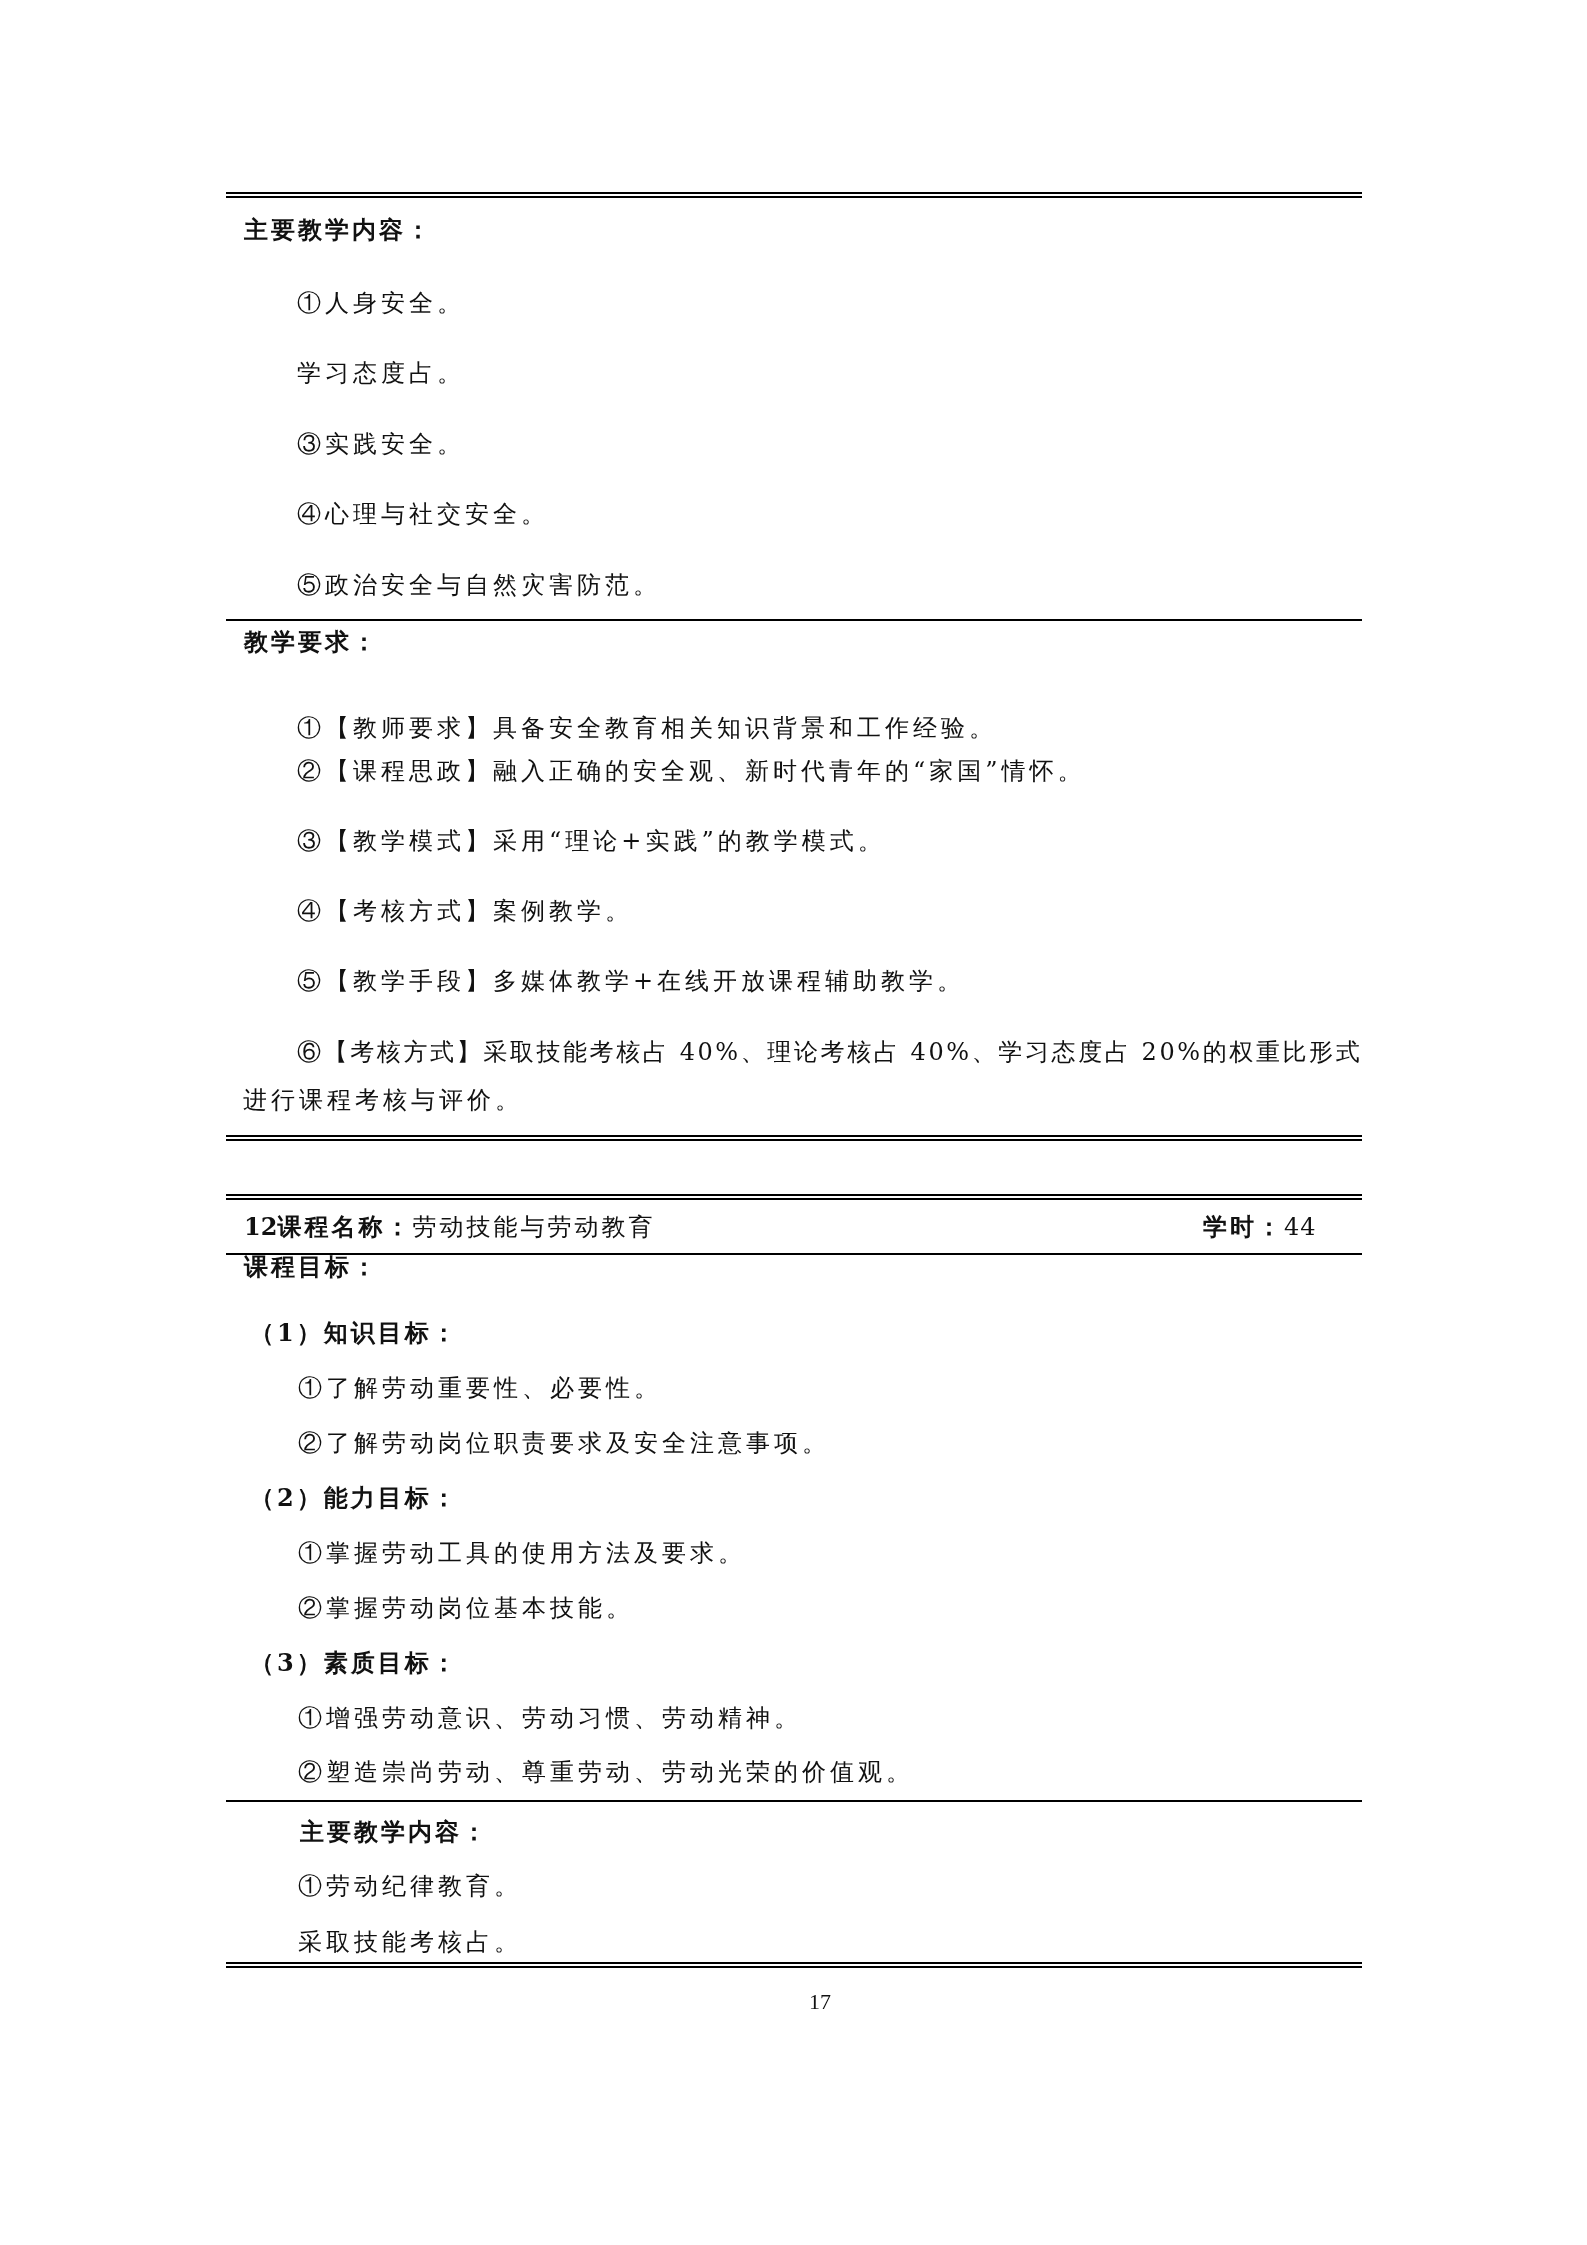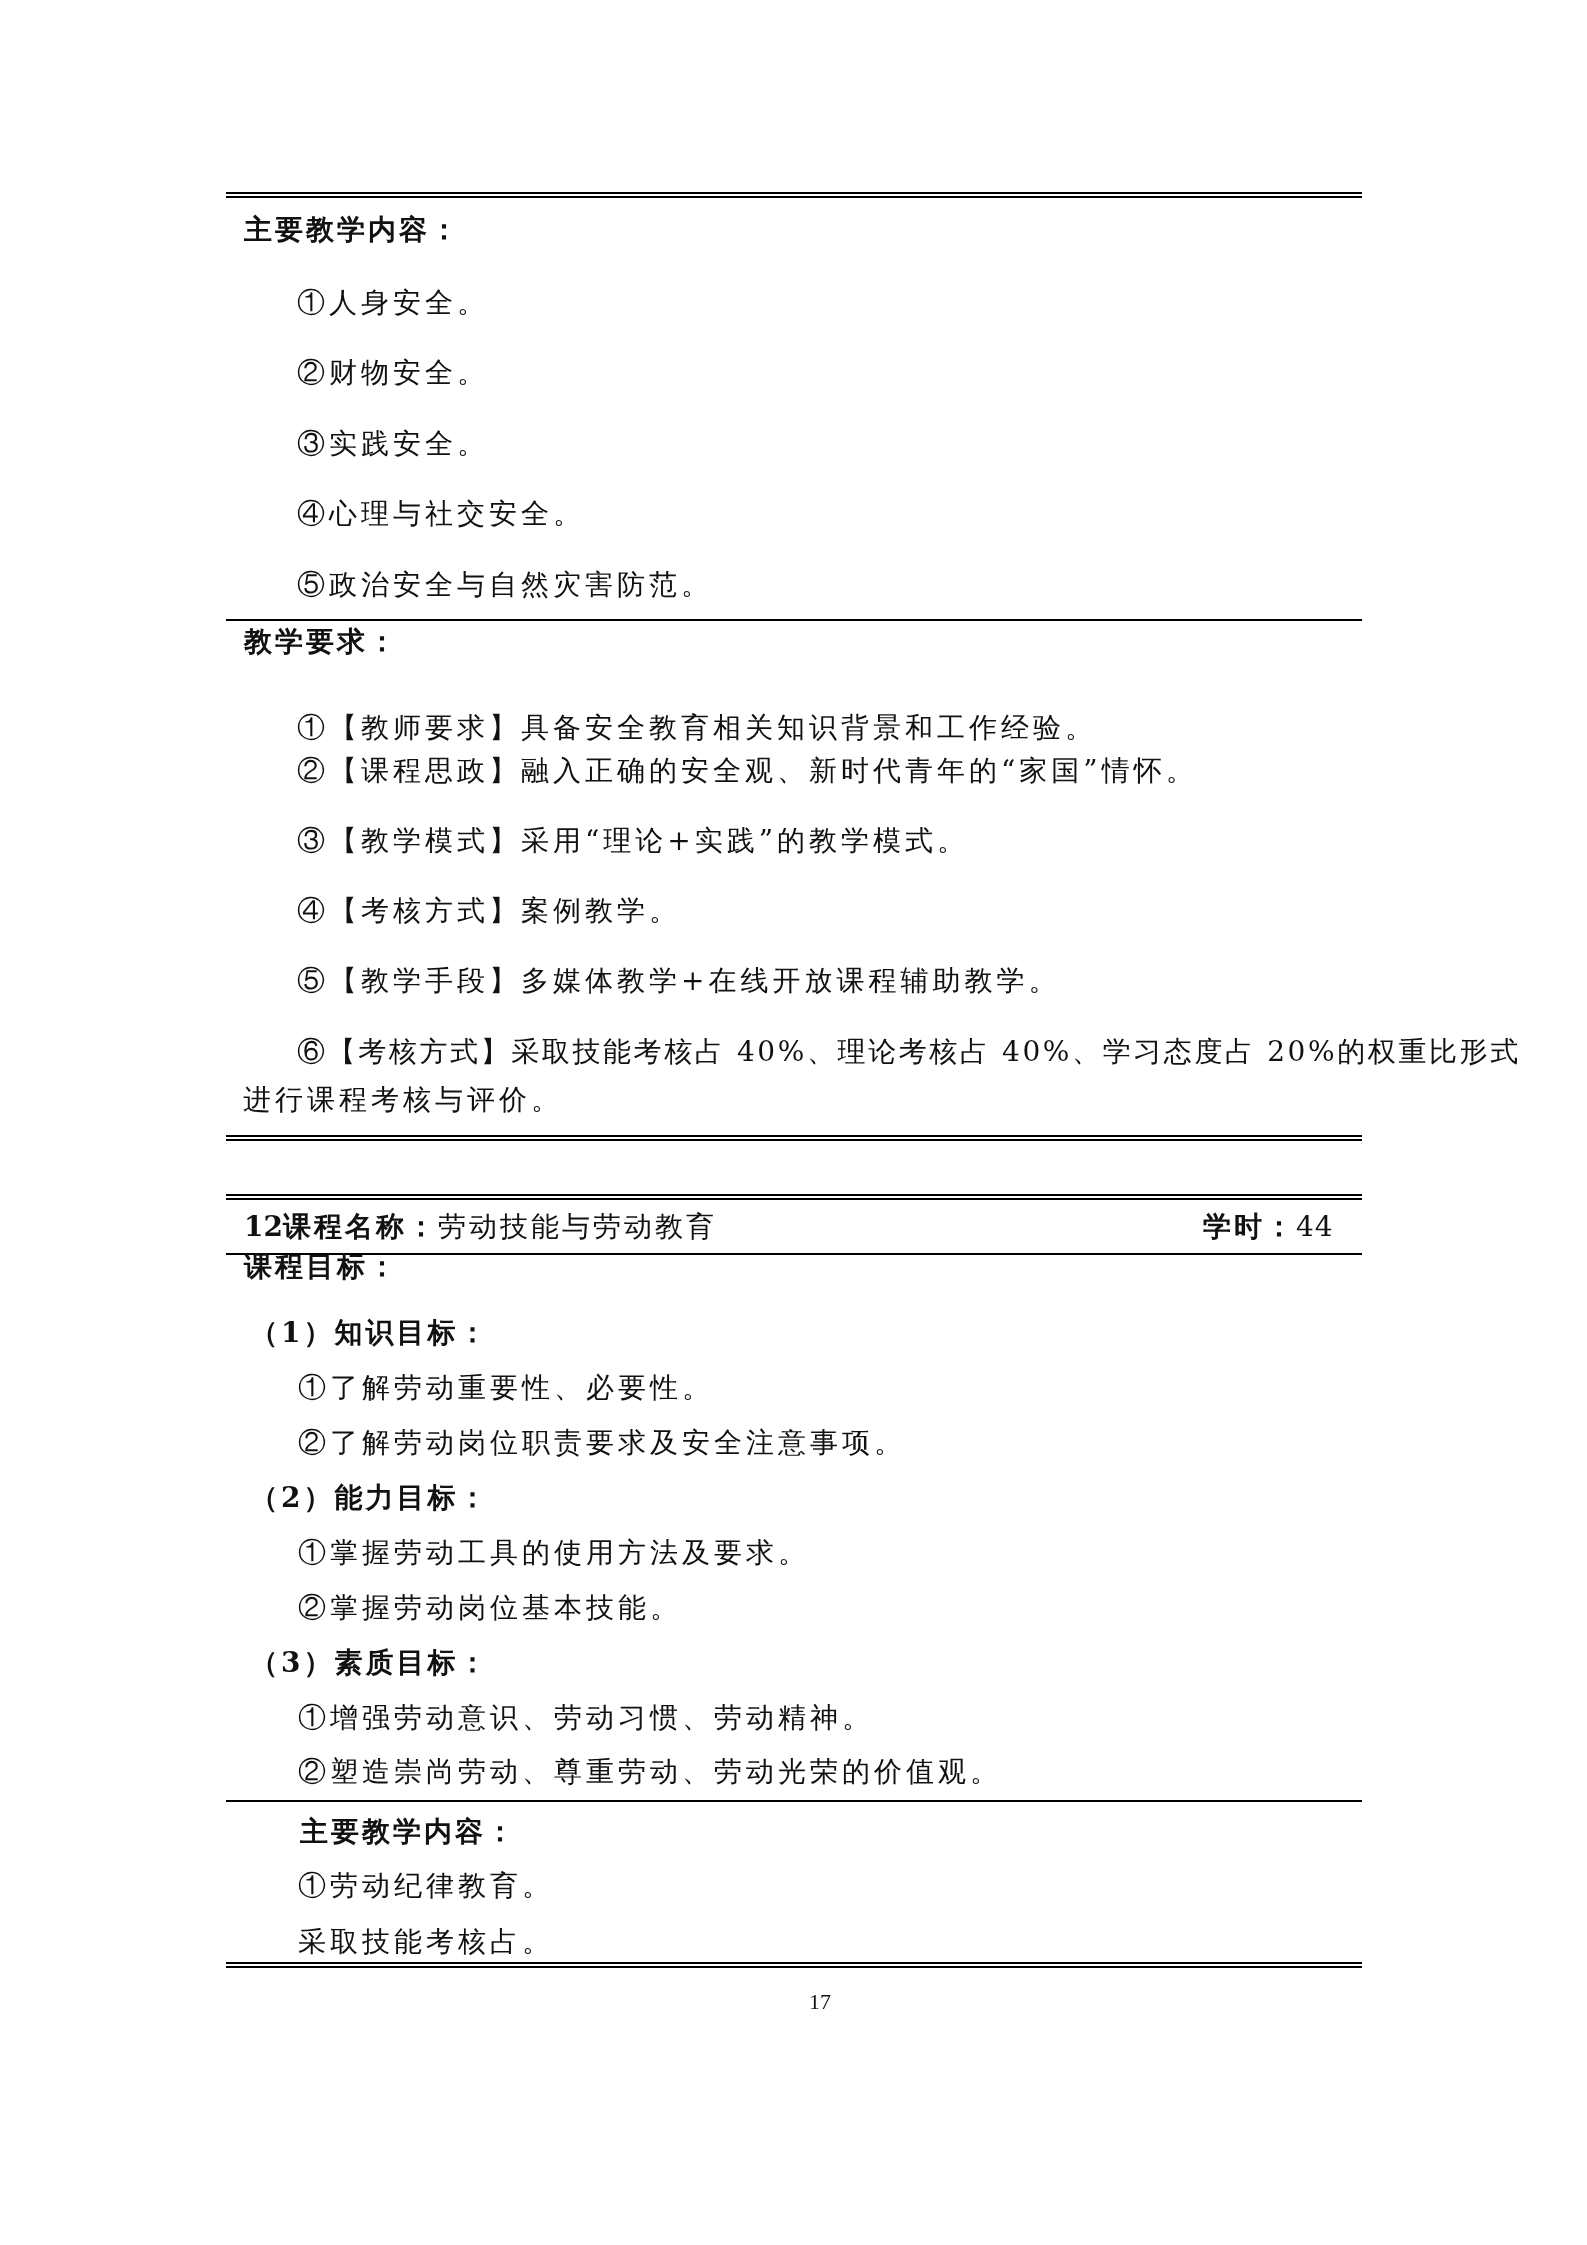--- a/index.html
+++ b/index.html
@@ -1,38 +1,38 @@
 <!DOCTYPE html>
 <html><head>
 <meta charset="utf-8">
 <style>
   html, body { margin: 0; padding: 0; background: #ffffff; }
   body { width: 1587px; height: 2245px; position: relative; overflow: hidden;
          font-family: "DejaVu Serif", "Liberation Serif", serif; color: #111; }
   .rule { position: absolute; left: 226px; width: 1136px; background: #000; }
   .rule.single { height: 2px; }
   .rule.double { height: 6px; background: transparent; border-top: 2px solid #000; border-bottom: 2px solid #000; box-sizing: border-box; }
-  .line { position: absolute; font-size: 28px; line-height: 30px; white-space: nowrap; letter-spacing: 4px; }
+  .line { position: absolute; font-size: 24px; line-height: 30px; white-space: nowrap; letter-spacing: 4px; }
   .bold { font-weight: bold; letter-spacing: 3px; }
   .ind1 { left: 297px; text-align: right; }
   .ind0 { left: 244px; }
   .sub { left: 250px; }
   .ind1b { left: 298px; }
   .pagenum { position: absolute; left: 0; width: 1640px; text-align: center; font-size: 22px; top: 1989px; font-family: "Liberation Serif", serif; }
   .header-right { position: absolute; left: 1203px; text-align: right; }
   .val { font-weight: normal; letter-spacing: 3px; }
 </style>
 </head>
 <body>
 
 <div class="rule double" style="top:192px;"></div>
 
 <div class="line bold ind0" style="top:215px;">主要教学内容：</div>
 <div class="line ind1" style="top:288px;">①人身安全。</div>
-<div class="line ind1" style="top:358px;">②财物安全。</div>
+<div class="line ind1" style="top:358px;">学习态度占。</div>
 <div class="line ind1" style="top:429px;">③实践安全。</div>
 <div class="line ind1" style="top:499px;">④心理与社交安全。</div>
 <div class="line ind1" style="top:570px;">⑤政治安全与自然灾害防范。</div>
 
 <div class="rule single" style="top:619px;"></div>
 
 <div class="line bold ind0" style="top:627px;">教学要求：</div>
 <div class="line ind1" style="top:713px;">①【教师要求】具备安全教育相关知识背景和工作经验。</div>
 <div class="line ind1" style="top:756px;">②【课程思政】融入正确的安全观、新时代青年的“家国”情怀。</div>
 <div class="line ind1" style="top:826px;">③【教学模式】采用“理论+实践”的教学模式。</div>

